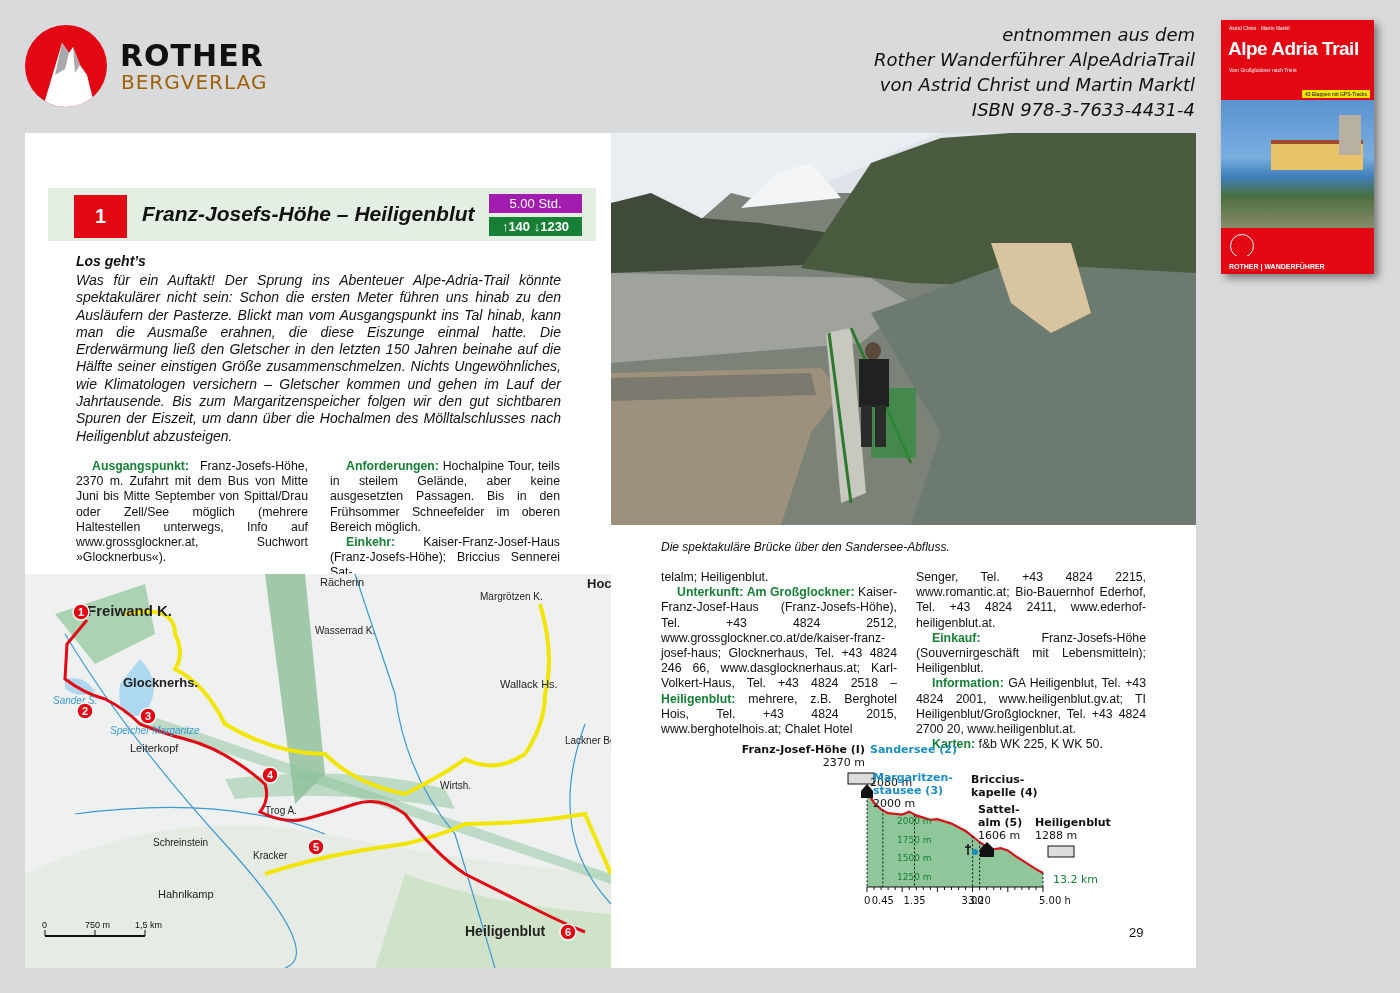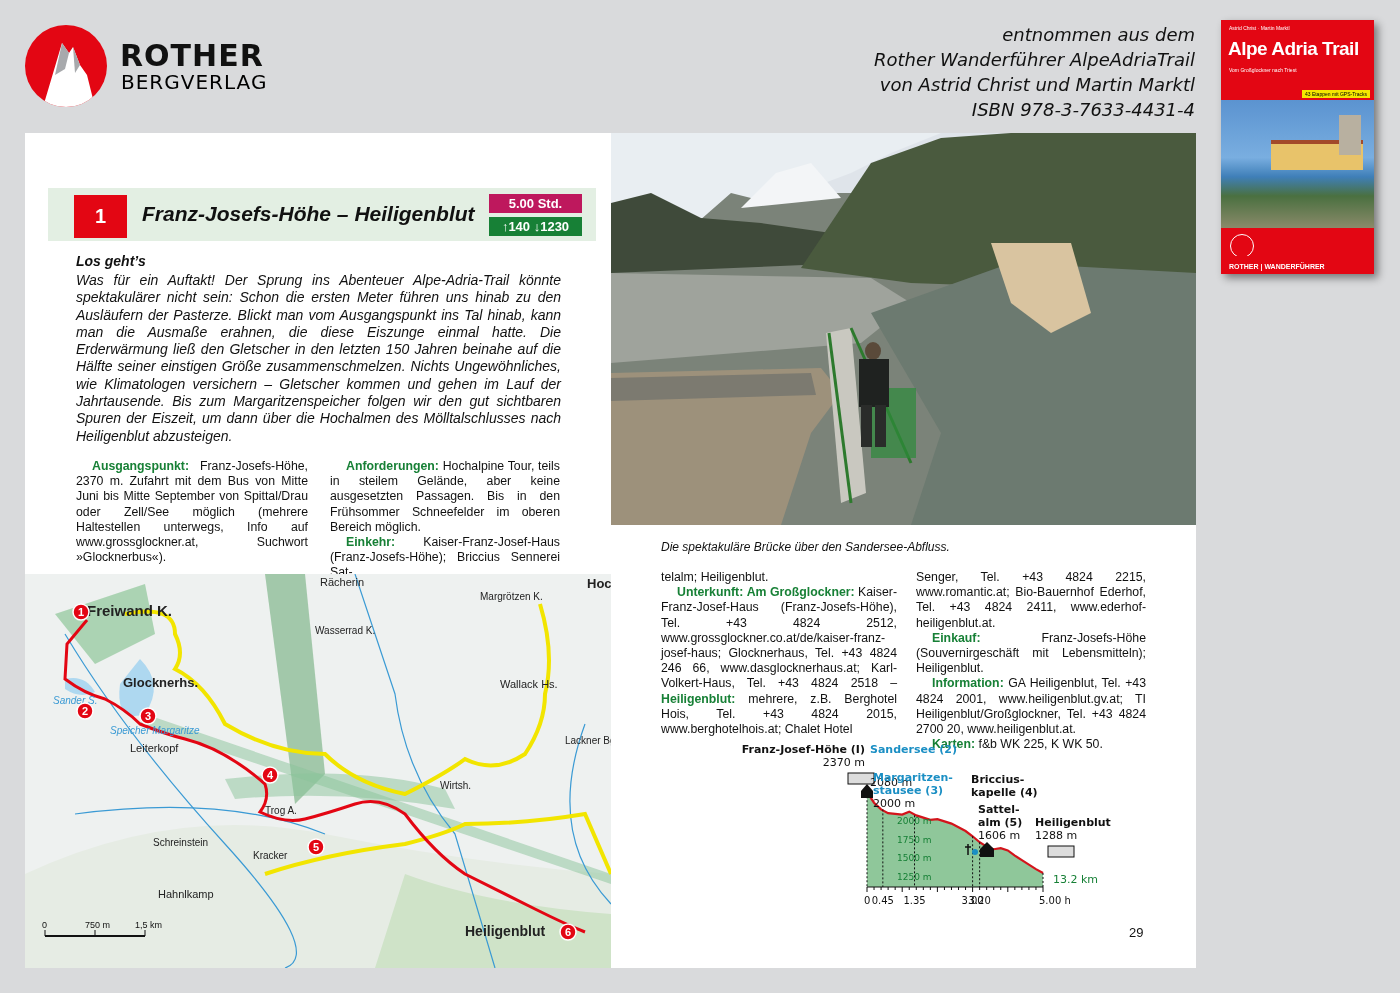--- a/index.html
+++ b/index.html
@@ -1,37 +1,37 @@
 <!DOCTYPE html>
 <html><head>
 <meta charset="utf-8">
 <style>
   * { box-sizing: border-box; margin: 0; padding: 0; }
   body { width: 1400px; height: 993px; background: #d9dadc; font-family: "Liberation Sans", sans-serif; position: relative; overflow: hidden; }
   .logo { position: absolute; left: 25px; top: 25px; width: 82px; height: 82px; border-radius: 50%; background: #e30613; overflow: hidden; }
   .brand1 { position: absolute; left: 120px; top: 38px; font-weight: bold; font-size: 30px; letter-spacing: 1px; color: #111; font-family: "DejaVu Sans", sans-serif; }
-  .brand2 { position: absolute; left: 121px; top: 70px; font-size: 20px; letter-spacing: 1px; color: #000000; font-family: "DejaVu Sans", sans-serif; }
+  .brand2 { position: absolute; left: 121px; top: 70px; font-size: 20px; letter-spacing: 1px; color: #a16207; font-family: "DejaVu Sans", sans-serif; }
   .source { position: absolute; right: 205px; top: 22px; text-align: right; font-style: italic; font-size: 18px; line-height: 25px; color: #111; font-family: "DejaVu Sans", sans-serif; }
   .cover { position: absolute; left: 1221px; top: 20px; width: 153px; height: 254px; background: #e30613; box-shadow: 4px 4px 8px rgba(0,0,0,0.45); overflow: hidden; }
   .cover .authors { position: absolute; left: 8px; top: 5px; font-size: 5px; color: #fff; }
   .cover .ctitle { position: absolute; left: 7px; top: 18px; font-size: 19px; color: #fff; font-weight: bold; letter-spacing: -0.5px; white-space: nowrap; }
   .cover .csub { position: absolute; left: 8px; top: 47px; font-size: 5px; color: #fff; }
   .cover .cbadge { position: absolute; right: 4px; top: 70px; font-size: 5px; color: #000; background: #f5e600; padding: 1px 3px; }
   .cover .cphoto { position: absolute; left: 0; top: 80px; width: 153px; height: 128px; background: linear-gradient(180deg, #5b93d0 0%, #79aee0 45%, #3f7fb8 60%, #4a7040 75%, #8a8a6a 100%); }
   .cover .castle { position: absolute; left: 50px; top: 120px; width: 92px; height: 30px; background: #e8c36a; border-top: 4px solid #a34a2a; }
   .cover .tower { position: absolute; left: 118px; top: 95px; width: 22px; height: 40px; background: #b8b0a0; }
   .cover .cbar { position: absolute; left: 0; bottom: 0; width: 153px; height: 18px; background: #e30613; }
   .cover .cbrand { position: absolute; left: 8px; bottom: 4px; font-size: 7px; color: #fff; font-weight: bold; }
   .cover .clogo { position: absolute; left: 9px; bottom: 16px; width: 24px; height: 24px; border-radius: 50%; background: #e30613; border: 1px solid #fff; }
 
   .page { position: absolute; left: 25px; top: 133px; width: 1171px; height: 835px; background: #fff; }
   .titlebar { position: absolute; left: 23px; top: 55px; width: 548px; height: 53px; background: #e3efe3; }
   .stagenum { position: absolute; left: 26px; top: 7px; width: 53px; height: 43px; background: #e30613; color: #fff; font-size: 20px; font-weight: bold; text-align: center; line-height: 43px; }
   .stagetitle { position: absolute; left: 94px; top: 14px; font-size: 21px; font-weight: bold; font-style: italic; color: #111; }
-  .dur { position: absolute; left: 441px; top: 6px; width: 93px; height: 19px; background: #be185d; color: #fff; font-size: 13px; font-weight: bold; text-align: center; line-height: 19px; }
+  .dur { position: absolute; left: 441px; top: 6px; width: 93px; height: 19px; background: #a21caf; color: #fff; font-size: 13px; font-weight: normal; text-align: center; line-height: 19px; }
   .elev { position: absolute; left: 441px; top: 29px; width: 93px; height: 19px; background: #178036; color: #fff; font-size: 13px; font-weight: bold; text-align: center; line-height: 19px; }
   .intro-h { position: absolute; left: 51px; top: 120px; font-size: 14px; font-weight: bold; font-style: italic; color: #111; }
   .intro { position: absolute; left: 51px; top: 139px; width: 485px; font-size: 14px; font-style: italic; line-height: 17.3px; color: #111; text-align: justify; }
   .col { position: absolute; font-size: 12.3px; line-height: 15.2px; color: #111; text-align: justify; }
   .c1 { left: 51px; top: 326px; width: 232px; }
   .c2 { left: 305px; top: 326px; width: 230px; }
   .c3 { left: 636px; top: 437px; width: 236px; }
   .c4 { left: 891px; top: 437px; width: 230px; }
   .lbl { color: #178036; font-weight: bold; margin-left: 16px; }
   .sub { color: #178036; font-weight: bold; }

